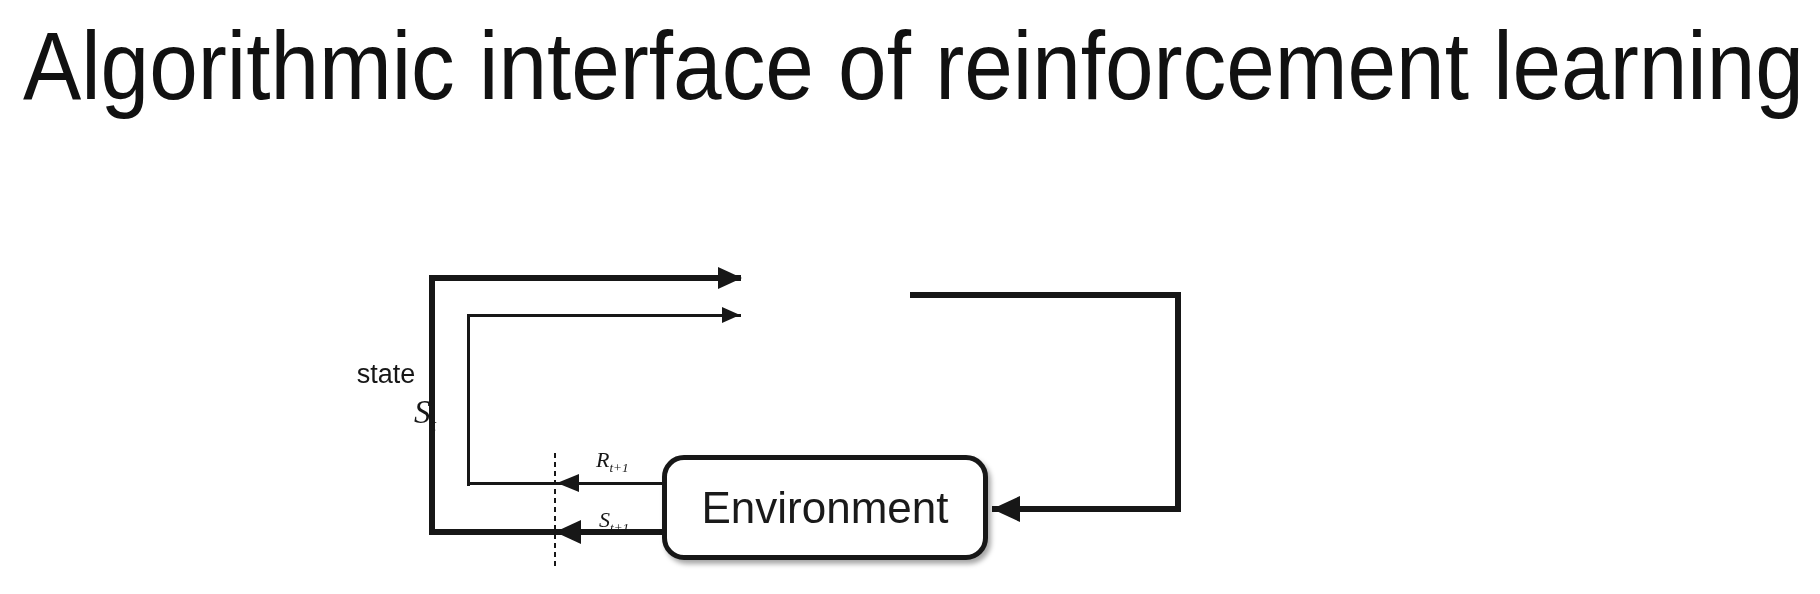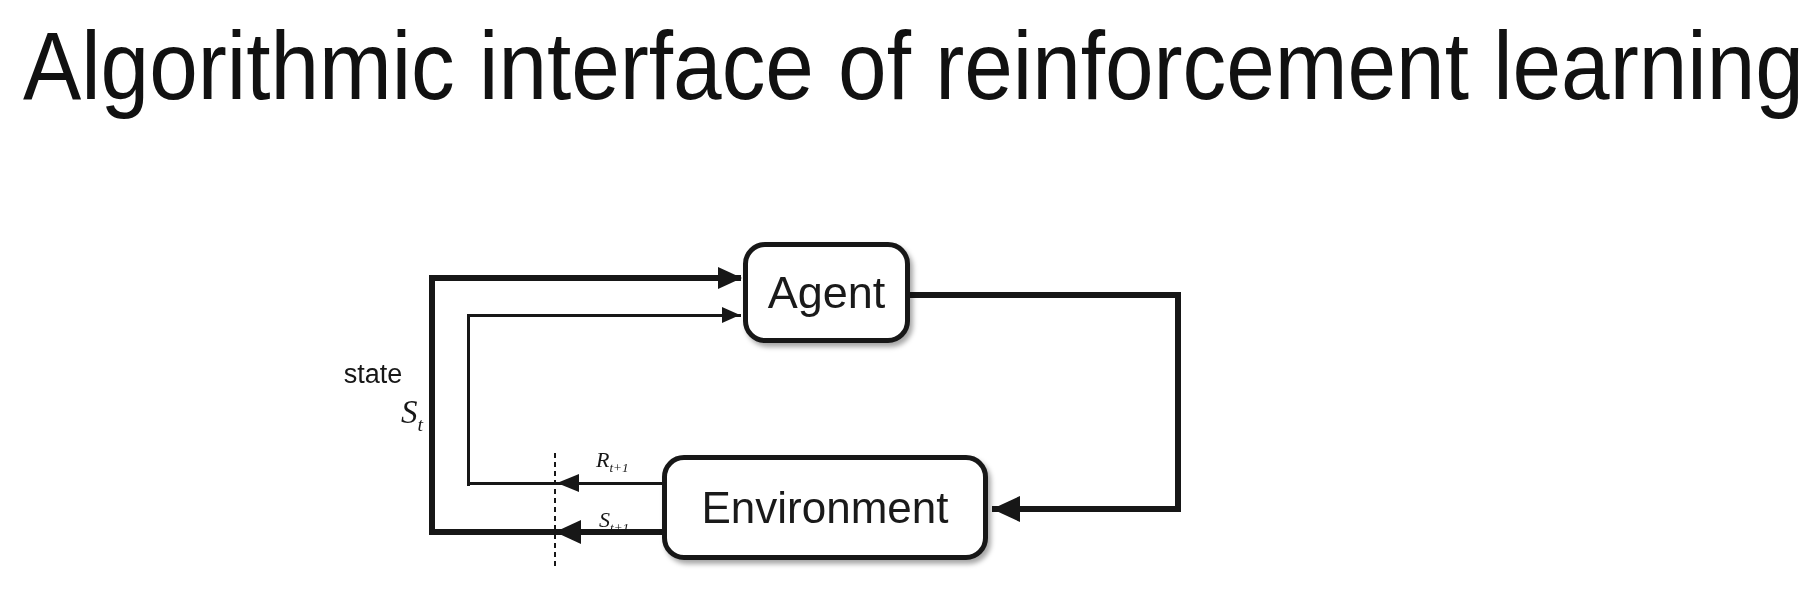--- a/index.html
+++ b/index.html
@@ -63,21 +63,21 @@
   .lbl .sym{
     display:block;
     margin-top:8px;
     font-family:"Liberation Serif",serif;
     font-style:italic;
     font-size:33px;
     line-height:1.0;
     text-align:right;
   }
   .lbl .sym sub{font-size:0.60em;font-style:italic;line-height:0;}
-  .lbl.state{left:323px;top:360px;width:100px;text-align:center;}
+  .lbl.state{left:336px;top:360px;width:100px;text-align:center;}
   .lbl.reward{left:481px;top:360px;text-align:left;}
   .lbl.action{left:1192px;top:373px;text-align:left;}
   .lbl.math-only{font-family:Liberation Serif, serif;font-style:italic;font-size:22px;line-height:1.0;}
   .lbl.math-only sub{font-size:0.60em;font-style:italic;line-height:0;}
   .lbl.rt1{left:596px;top:449px;}
   .lbl.st1{left:599px;top:509px;}
 </style>
 </head>
 <body>
 
@@ -98,23 +98,20 @@
   <div class="ln" style="left:992px;top:506px;width:189px;height:6px;"></div>
 
   <div class="arr r-big" style="left:718px;top:267px;"></div>
   <div class="arr r-small" style="left:722px;top:307px;"></div>
   <div class="arr l-small" style="left:557px;top:474px;"></div>
   <div class="arr l-mid" style="left:555px;top:520px;"></div>
   <div class="arr l-big" style="left:992px;top:496px;"></div>
 
   <div class="dashed"></div>
 
-  <div class="box agent">
-    <span class="box-label">Agent</span>
-  </div>
   <div class="box env">
     <span class="box-label">Environment</span>
   </div>
 
   <div class="lbl state">
     <span class="word">state</span>
     <span class="sym"><span>S</span><sub>t</sub></span>
   </div>
 
 

